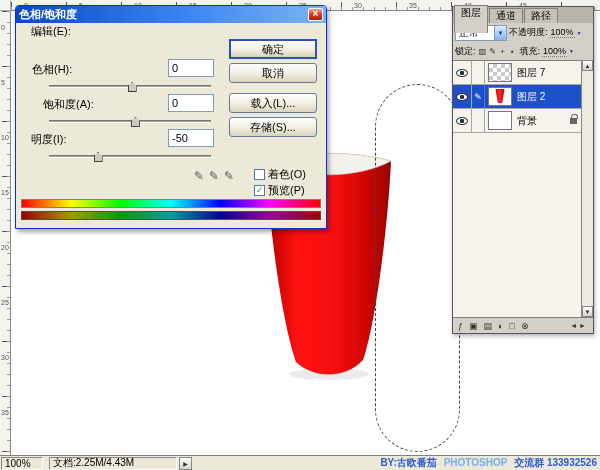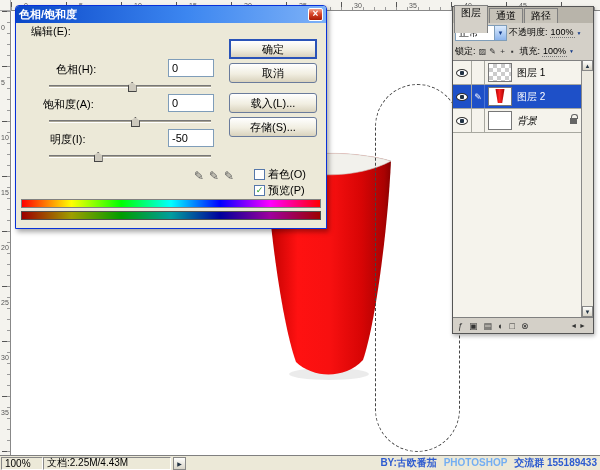--- a/index.html
+++ b/index.html
@@ -62,36 +62,36 @@
   .layer-row{height:24px;display:flex;align-items:center;border-bottom:1px solid #a8a8a0;background:#f5f3ec;cursor:pointer}
   .layer-row.selected{background:#1e50c8;color:#fff}
   .eye-cell{width:19px;height:100%;border-right:1px solid #a8a8a0;display:flex;align-items:center;justify-content:center;flex:none}
   .eye{width:12px;height:8px;border:1px solid #333;border-radius:50%;background:radial-gradient(circle at 50% 50%,#234 0 2px,#fff 2.5px)}
   .link-cell{width:13px;height:100%;border-right:1px solid #a8a8a0;display:flex;align-items:center;justify-content:center;flex:none;font-size:9px}
   .layer-row.selected .link-cell{color:#fff;border-right-color:#4a74d4}
   .thumb{width:24px;height:19px;border:1px solid #777;margin:0 3px;background:#fff;flex:none}
   .thumb.checker{background-image:linear-gradient(45deg,#ccc 25%,transparent 25%,transparent 75%,#ccc 75%),linear-gradient(45deg,#ccc 25%,#fff 25%,#fff 75%,#ccc 75%);background-size:8px 8px;background-position:0 0,4px 4px}
   .mini-cup{display:block;width:10px;height:14px;margin:1px auto 0;background:linear-gradient(90deg,#a00,#f22 45%,#900);clip-path:polygon(5% 0,95% 0,72% 100%,28% 100%)}
   .layer-name{margin-left:2px;font-size:10px;white-space:nowrap;overflow:hidden}
-  .layer-name.italic{font-style:italic}
+  .layer-name.italic{}
   .mini-lock{position:relative;width:7px;height:6px;background:#666;margin-left:auto;margin-right:5px;flex:none}
   .mini-lock::before{content:"";position:absolute;left:1px;top:-4px;width:5px;height:4px;border:1px solid #666;border-bottom:none;border-radius:3px 3px 0 0}
   .vscroll{position:absolute;right:0;top:53px;width:12px;bottom:16px;background:#ece9df;border-left:1px solid #888}
   .vscroll .arr{position:absolute;left:0;right:0;height:11px;background:linear-gradient(#fdfdfb,#d8d4c8);border:1px solid #888;font-size:6px;text-align:center;line-height:10px;color:#234;cursor:pointer}
   .vscroll .arr.up{top:0}
   .vscroll .arr.down{bottom:0}
   .panel-bottom{position:absolute;left:0;right:0;bottom:0;height:16px;background:#d4d0c8;border-top:1px solid #808080;display:flex;align-items:center;gap:6px;padding:0 5px}
   .pb-icon{font-size:9px;color:#333;line-height:14px;cursor:pointer}
   .pb-arrows{margin-left:auto;font-size:7px;color:#333;letter-spacing:2px}
 
   
   .statusbar{position:absolute;left:0;right:0;bottom:0;height:15px;background:#ece9d8;border-top:1px solid #808080;display:flex;align-items:center;font-size:10px;z-index:40}
   .sunken{height:13px;border:1px solid;border-color:#888 #fff #fff #888;background:#ece9d8;display:flex;align-items:center;padding:0 3px;white-space:nowrap}
   .zoom-box{width:42px;margin-left:1px}
-  .doc-box{width:128px;}
+  .doc-box{width:128px;margin-left:6px}
   .status-arrow{width:13px;height:13px;margin-left:2px;background:linear-gradient(#fdfdfb,#d8d4c8);border:1px solid #888;font-size:6px;display:flex;align-items:center;justify-content:center;color:#234;cursor:pointer}
   .credit{margin-left:auto;margin-right:3px;font-size:10px;font-weight:bold;white-space:nowrap}
   .credit .c1{color:#2d5bd0}.credit .c2{color:#74aef2;margin:14px 4px}.credit .c3{color:#2d5bd0}
 </style>
 </head>
 <body>
 
 <div class="app">
 
   <div class="corner"></div>
@@ -144,35 +144,35 @@
       <span class="closebtn">×</span>
     </div>
     <div class="dlg-body">
       <span class="lbl" style="left:15px;top:1px">编辑(E):</span>
 
       <button class="btn default" style="top:16px">确定</button>
       <button class="btn" style="top:70px">载入(L)...</button>
       <button class="btn" style="top:40px">取消</button>
       <button class="btn" style="top:94px">存储(S)...</button>
 
-      <span class="lbl" style="left:40px;top:39px">色相(H):</span>
+      <span class="lbl" style="left:16px;top:39px">色相(H):</span>
       <input class="txt" style="left: 152px; top: 36px;" value="0">
       <div class="slider" style="top:58px">
         <div class="track"></div>
         <div class="thumb" style="left:51%"></div>
       </div>
 
       <span class="lbl" style="left:27px;top:74px">饱和度(A):</span>
       <input class="txt" style="left: 152px; top: 71px;" value="0">
       <div class="slider" style="top:93px">
         <div class="track"></div>
         <div class="thumb" style="left:53%"></div>
       </div>
 
-      <span class="lbl" style="left:34px;top:109px">明度(I):</span>
+      <span class="lbl" style="left:15px;top:109px">明度(I):</span>
       <input class="txt" style="left: 152px; top: 106px;" value="-50">
       <div class="slider" style="top:128px">
         <div class="track"></div>
         <div class="thumb" style="left:30%"></div>
       </div>
 
       <span class="droppers">✎✎✎</span>
 
       <label class="chk" style="left:238px;top:144px">
         <span class="box"></span>
@@ -211,21 +211,21 @@
       <span class="tiny-dd">▼</span>
     </div>
 
     <div class="layers-list">
       <div class="layer-row">
         <span class="eye-cell">
             <span class="eye"></span>
           </span>
         <span class="link-cell"></span>
         <span class="thumb checker"></span>
-        <span class="layer-name">图层 1</span>
+        <span class="layer-name">图层 7</span>
       </div>
       <div class="layer-row selected">
         <span class="eye-cell">
             <span class="eye"></span>
           </span>
         <span class="link-cell">✎</span>
         <span class="thumb">
             <span class="mini-cup"></span>
           </span>
         <span class="layer-name">图层 2</span>
@@ -259,17 +259,17 @@
     </div>
   </div>
 
   <div class="statusbar">
     <span class="sunken zoom-box">100%</span>
     <span class="sunken doc-box">文档:2.25M/4.43M</span>
     <span class="status-arrow">▶</span>
     <span class="credit">
       <span class="c1">BY:古欧番茄</span>
       <span class="c2">PHOTOSHOP</span>
-      <span class="c3">交流群 155189433</span>
+      <span class="c3">交流群 133932526</span>
     </span>
   </div>
 
 </div>
 
 </body></html>

